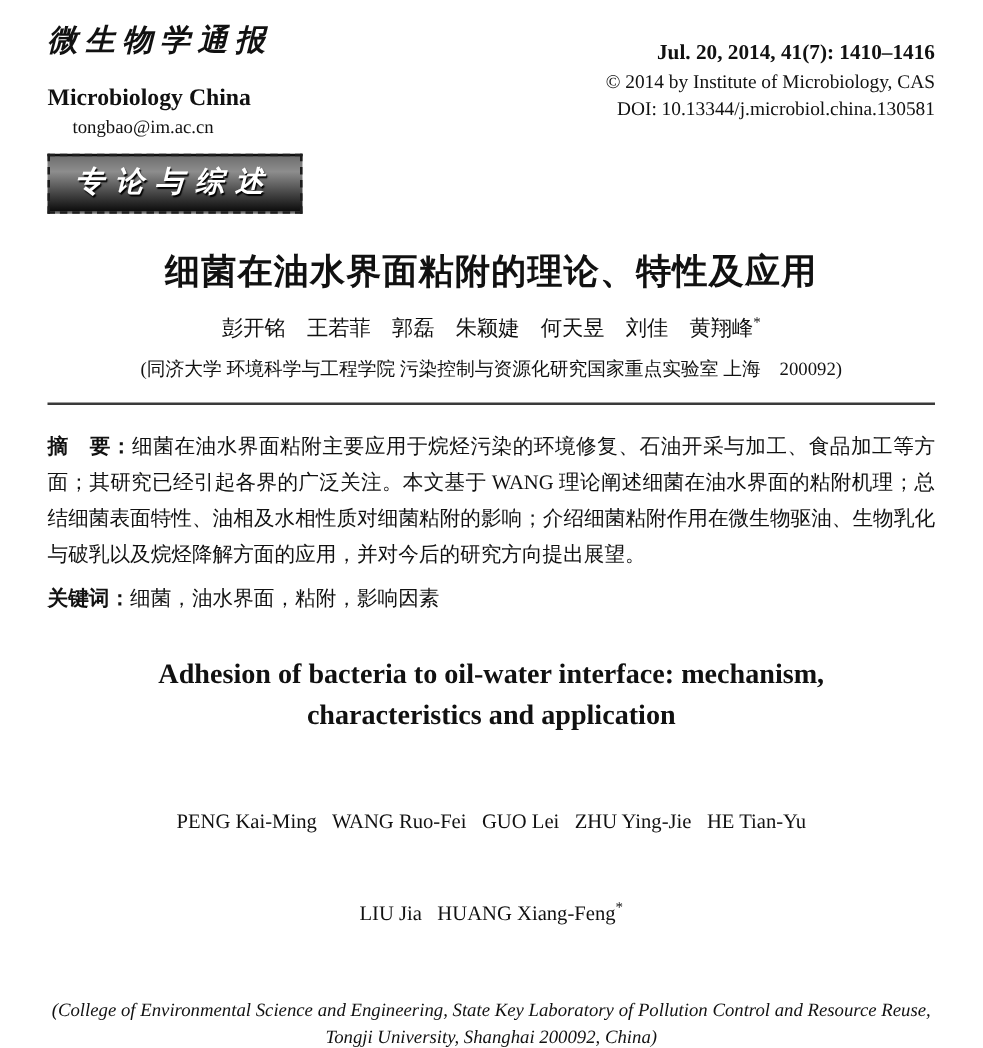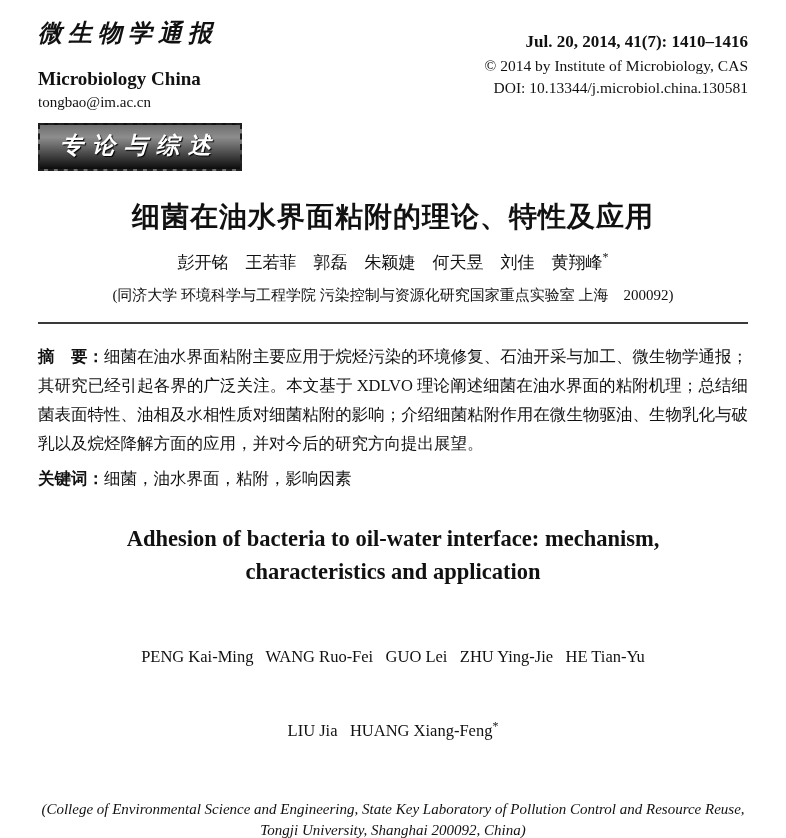--- a/index.html
+++ b/index.html
@@ -32,20 +32,21 @@
     font-style: italic;
   }
   .journal-name-en {
     font-size: 19px;
     font-weight: bold;
     margin-top: 19px;
   }
   .journal-email {
     font-size: 15px;
     margin-top: 2px;
+    margin-left: 20px;
   }
   .issue-block {
     text-align: right;
     padding-top: 12px;
     line-height: 1.45;
   }
   .issue-info { font-size: 17px; font-weight: bold; }
   .issue-copyright, .issue-doi { font-size: 15.5px; }
   .column-badge {
     display: inline-block;
@@ -158,21 +159,21 @@
   </div>
 
   <div class="title-cn">细菌在油水界面粘附的理论、特性及应用</div>
 
   <div class="authors-cn"><span>彭开铭　王若菲　郭磊　朱颖婕　何天昱　刘佳　黄翔峰</span><sup class="corr">*</sup></div>
 
   <div class="affiliation-cn">(同济大学 环境科学与工程学院 污染控制与资源化研究国家重点实验室 上海　200092)</div>
 
   <hr class="rule">
 
-  <div class="abstract-cn"><span class="label">摘　要：</span><span>细菌在油水界面粘附主要应用于烷烃污染的环境修复、石油开采与加工、微生物学通报；其研究已经引起各界的广泛关注。本文基于 XDLVO 理论阐述细菌在油水界面的粘附机理；总结细菌表面特性、油相及水相性质对细菌粘附的影响；介绍细菌粘附作用在微生物驱油、生物乳化与破乳以及烷烃降解方面的应用，并对今后的研究方向提出展望。</span></div>
+  <div class="abstract-cn"><span class="label">摘　要：</span><span>细菌在油水界面粘附主要应用于烷烃污染的环境修复、石油开采与加工、食品加工等方面；其研究已经引起各界的广泛关注。本文基于 WANG 理论阐述细菌在油水界面的粘附机理；总结细菌表面特性、油相及水相性质对细菌粘附的影响；介绍细菌粘附作用在微生物驱油、生物乳化与破乳以及烷烃降解方面的应用，并对今后的研究方向提出展望。</span></div>
 
   <div class="keywords-cn"><span class="label">关键词：</span><span>细菌，油水界面，粘附，影响因素</span></div>
 
   <div class="title-en">
     <div>Adhesion of bacteria to oil-water interface: mechanism,</div>
     <div>characteristics and application</div>
   </div>
 
   <div class="authors-en">
     <div>PENG Kai-Ming   WANG Ruo-Fei   GUO Lei   ZHU Ying-Jie   HE Tian-Yu</div>

